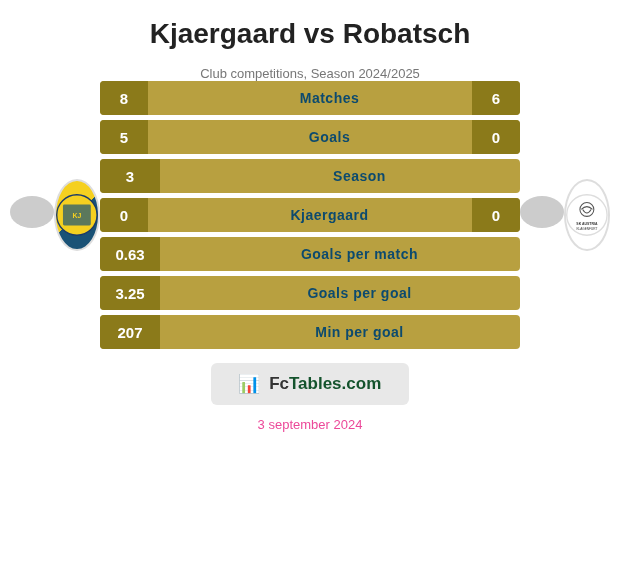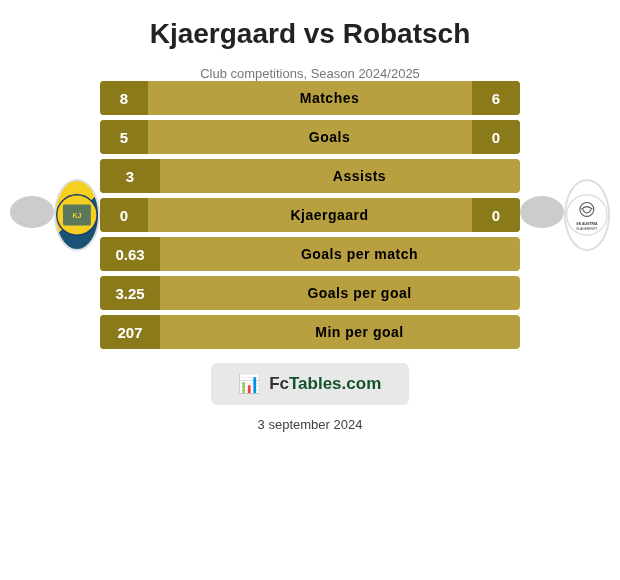--- a/index.html
+++ b/index.html
@@ -103,21 +103,21 @@
       display: flex;
       align-items: center;
       justify-content: center;
       flex-shrink: 0;
     }
     .stat-label {
       flex: 1;
       text-align: center;
       font-weight: bold;
       font-size: 14px;
-      color: #000000;
+      color: #0c4a6e;
       letter-spacing: 0.5px;
       padding-left: 39px;
     }
     .stat-right-val {
       width: 48px;
       min-width: 48px;
       text-align: center;
       font-weight: bold;
       font-size: 15px;
       color: #fff;
@@ -159,21 +159,21 @@
     .fctables-text {
       font-size: 17px;
       font-weight: bold;
       color: #333;
     }
     .fctables-text span {
       color: #14532d;
     }
     .date-text {
       font-size: 13px;
-      color: #404040;
+      color: #ec4899;
       margin-top: 12px;
       text-align: center;
     }
     
     .kjaer-svg, .austria-svg {
       width: 60px;
       height: 60px;
     }
   </style>
 </head>
@@ -202,21 +202,21 @@
         <div class="stat-label">Matches</div>
         <div class="stat-right-val">6</div>
       </div>
         <div class="stat-row">
         <div class="stat-left-val">5</div>
         <div class="stat-label">Goals</div>
         <div class="stat-right-val">0</div>
       </div>
         <div class="stat-row stat-row-single">
         <div class="stat-left-val">3</div>
-        <div class="stat-label">Assists</div>
+        <div class="stat-label">Season</div>
       </div>
         <div class="stat-row">
         <div class="stat-left-val">0</div>
         <div class="stat-label">Kjaergaard</div>
         <div class="stat-right-val">0</div>
       </div>
         <div class="stat-row stat-row-single">
         <div class="stat-left-val">0.63</div>
         <div class="stat-label">Goals per match</div>
       </div>

